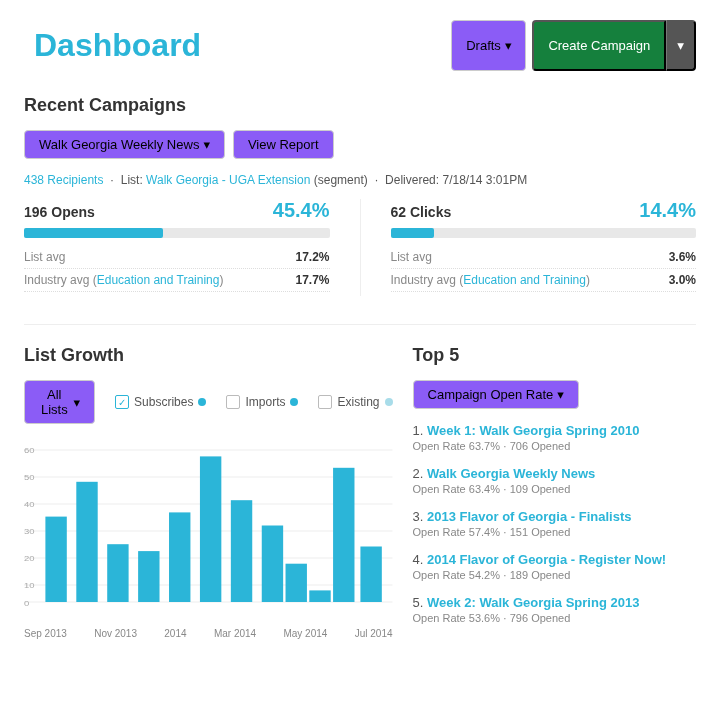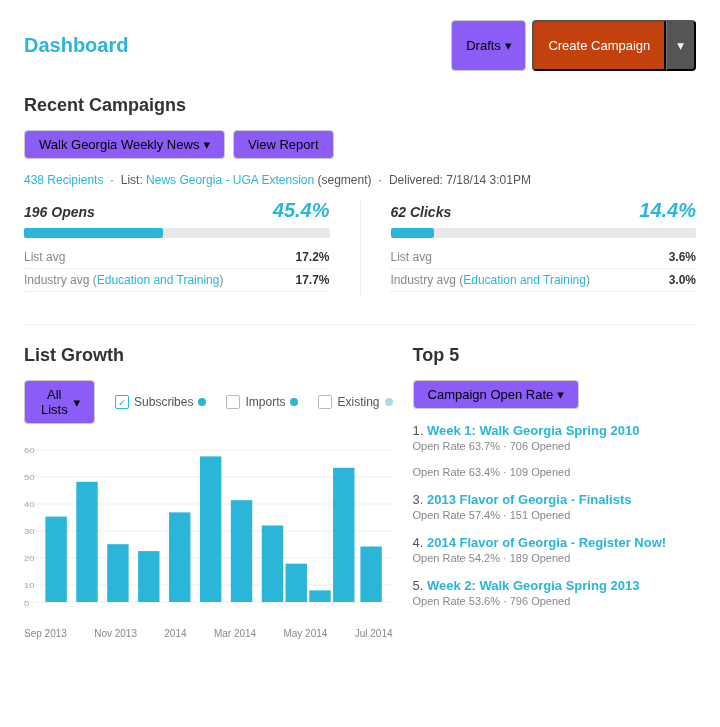--- a/index.html
+++ b/index.html
@@ -2,41 +2,41 @@
 <html><head>
   <meta charset="utf-8">
   <style>
     * { box-sizing: border-box; margin: 0; padding: 0; }
     body { font-family: 'Helvetica Neue', Arial, sans-serif; background: #fff; color: #333; font-size: 13px; }
 
     .page { padding: 20px 24px; max-width: 720px; }
 
     
     .header { display: flex; justify-content: space-between; align-items: center; margin-bottom: 24px; }
-    .header-title { font-size: 20px; font-weight: bold; color: #2bb5d8; }
+    .header-title { font-size: 32px; font-weight: bold; color: #2bb5d8; margin-left: 10px; }
     .header-buttons { display: flex; gap: 6px; }
     .btn { border: 1px solid #ccc; background: #8b5cf6; padding: 6px 14px; border-radius: 4px; cursor: pointer; font-size: 13px; display: flex; align-items: center; gap: 4px; }
     .btn-primary-split { background: #555; color: #fff; border-color: #555; padding: 6px 10px; border-radius: 0 4px 4px 0; border-left: 1px solid #777; cursor: pointer; }
     .btn-group { display: flex; }
-    .btn-group .btn-main { background: #c2410c; color: #fff; border-color: #555; border-radius: 4px 0 0 4px; padding: 16px 14px; cursor: pointer; font-size: 13px; }
+    .btn-group .btn-main { background: #15803d; color: #fff; border-color: #555; border-radius: 4px 0 0 4px; padding: 16px 14px; cursor: pointer; font-size: 13px; }
 
     
     .section-title { font-size: 18px; font-weight: bold; color: #333; margin-bottom: 14px; }
 
     
     .recent-campaigns { margin-bottom: 28px; }
     .campaign-toolbar { display: flex; gap: 8px; margin-bottom: 14px; }
     .campaign-meta { font-size: 12px; color: #555; margin-bottom: 12px; }
     .campaign-meta a { color: #2bb5d8; text-decoration: none; }
 
     
     .stats-row { display: flex; gap: 0; }
     .stat-block { flex: 1; padding-right: 30px; }
     .stat-block:last-child { padding-right: 0; padding-left: 30px; border-left: 1px solid #eee; }
-    .stat-header { display: flex; justify-content: space-between; align-items: baseline; margin-bottom: 6px; font-style: italic; }
+    .stat-header { display: flex; justify-content: space-between; align-items: baseline; margin-bottom: 6px; }
     .stat-label { font-size: 14px; font-weight: bold; color: #333; }
     .stat-pct { font-size: 20px; font-weight: bold; color: #2bb5d8; }
     .progress-bar-bg { height: 10px; background: #e8e8e8; border-radius: 2px; margin-bottom: 12px; }
     .progress-bar-fill { height: 10px; background: #2bb5d8; border-radius: 2px; }
     .stat-row { display: flex; justify-content: space-between; margin-bottom: 4px; font-size: 12px; color: #888; border-bottom: 1px dotted #ddd; padding-bottom: 4px; }
     .stat-row span:last-child { color: #333; font-weight: bold; }
     .stat-row a { color: #2bb5d8; text-decoration: none; }
 
     
     .bottom-section { display: flex; gap: 20px; }
@@ -91,21 +91,21 @@
     <div class="campaign-toolbar">
       <button class="btn">
         <span>Walk Georgia Weekly News</span>
         <span>▾</span>
       </button>
       <button class="btn">View Report</button>
     </div>
 
     <div class="campaign-meta">
       <a href="#">438 Recipients</a>
-      &nbsp;·&nbsp; List: <a href="#">News Georgia - UGA Extension</a>
+      &nbsp;·&nbsp; List: <a href="#">Walk Georgia - UGA Extension</a>
       <span>(segment)</span>
       &nbsp;·&nbsp; <span>Delivered: 7/18/14 3:01PM</span>
     </div>
 
     <div class="stats-row">
 
       <div class="stat-block">
         <div class="stat-header">
           <span class="stat-label">196 Opens</span>
           <span class="stat-pct">45.4%</span>
@@ -221,20 +221,21 @@
           <span>Campaign Open Rate</span>
           <span>▾</span>
         </button>
       </div>
       <ol class="top5-list" style="list-style:none;">
         <li class="top5-item">
           <div><span class="top5-num">1. </span><a href="#" class="top5-item-title">Week 1: Walk Georgia Spring 2010</a></div>
           <div class="top5-item-meta">Open Rate 63.7% · 706 Opened</div>
         </li>
         <li class="top5-item">
+          <div><span class="top5-num">2. </span><a href="#" class="top5-item-title">Walk Georgia Weekly News</a></div>
           <div class="top5-item-meta">Open Rate 63.4% · 109 Opened</div>
         </li>
         <li class="top5-item">
           <div><span class="top5-num">3. </span><a href="#" class="top5-item-title">2013 Flavor of Georgia - Finalists</a></div>
           <div class="top5-item-meta">Open Rate 57.4% · 151 Opened</div>
         </li>
         <li class="top5-item">
           <div><span class="top5-num">4. </span><a href="#" class="top5-item-title">2014 Flavor of Georgia - Register Now!</a></div>
           <div class="top5-item-meta">Open Rate 54.2% · 189 Opened</div>
         </li>

